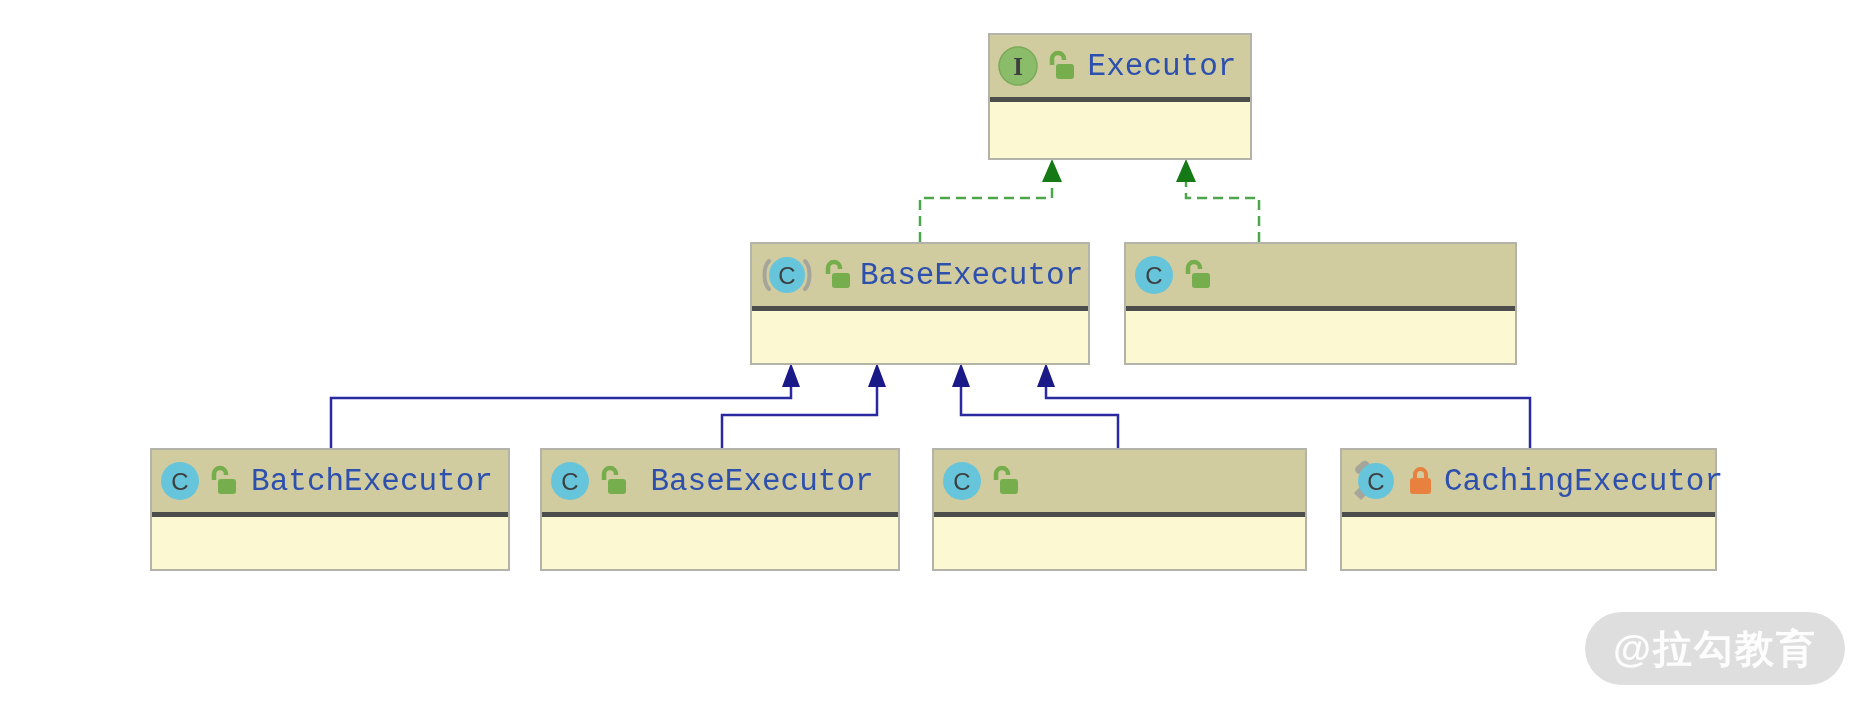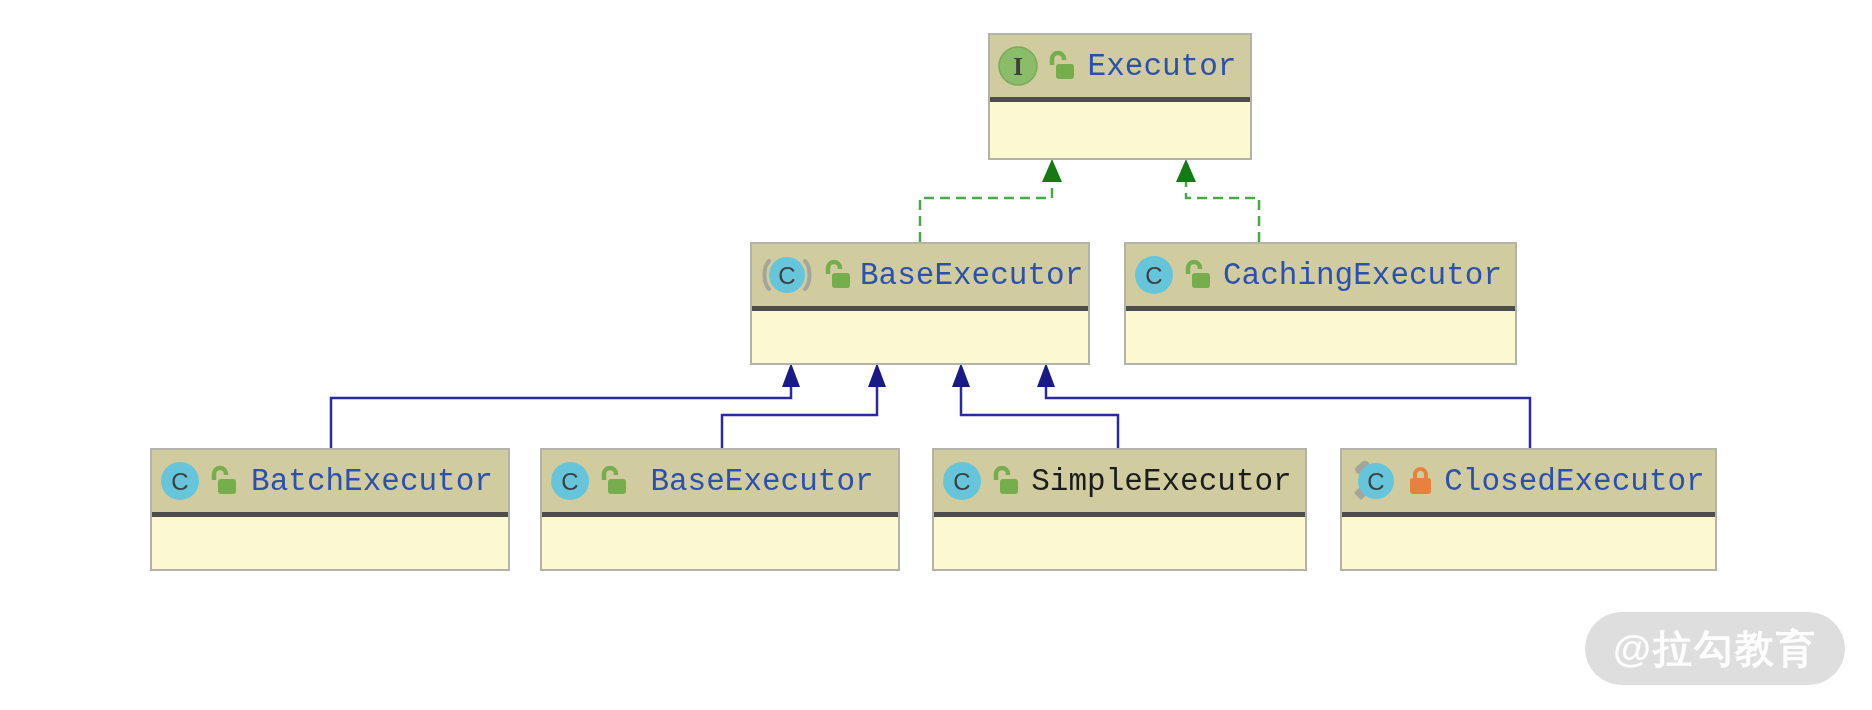--- a/index.html
+++ b/index.html
@@ -94,21 +94,20 @@
 <div class="node" style="left:1124px;top:242px;width:393px;height:123px;">
   <div class="node-header">
     <svg class="icn" width="40" height="40" viewBox="0 0 40 40">
       <circle cx="20" cy="20" r="19" fill="#66c5da"></circle>
       <text x="20" y="29" text-anchor="middle" font-family="Liberation Sans, DejaVu Sans, sans-serif" font-size="24" fill="#3e4040">C</text>
     </svg>
     <svg class="icn" width="30" height="32" viewBox="0 0 30 32">
       <path d="M6 15 V9 a6 6 0 0 1 12 0 v1" fill="none" stroke="#76ad4d" stroke-width="4.5"></path>
       <rect x="10" y="14" width="18" height="15" rx="3" fill="#76ad4d"></rect>
     </svg>
-    <span class="node-label">CachingExecutor</span>
   </div>
   <div class="node-sep"></div>
   <div class="node-body"></div>
 </div>
 
 <div class="node" style="left:150px;top:448px;width:360px;height:123px;">
   <div class="node-header">
     <svg class="icn" width="40" height="40" viewBox="0 0 40 40">
       <circle cx="20" cy="20" r="19" fill="#66c5da"></circle>
       <text x="20" y="29" text-anchor="middle" font-family="Liberation Sans, DejaVu Sans, sans-serif" font-size="24" fill="#3e4040">C</text>
@@ -142,39 +141,38 @@
 <div class="node selected" style="left:932px;top:448px;width:375px;height:123px;">
   <div class="node-header">
     <svg class="icn" width="40" height="40" viewBox="0 0 40 40">
       <circle cx="20" cy="20" r="19" fill="#66c5da"></circle>
       <text x="20" y="29" text-anchor="middle" font-family="Liberation Sans, DejaVu Sans, sans-serif" font-size="24" fill="#3e4040">C</text>
     </svg>
     <svg class="icn" width="30" height="32" viewBox="0 0 30 32">
       <path d="M6 15 V9 a6 6 0 0 1 12 0 v1" fill="none" stroke="#76ad4d" stroke-width="4.5"></path>
       <rect x="10" y="14" width="18" height="15" rx="3" fill="#76ad4d"></rect>
     </svg>
-    <span class="node-label">SimpleExecutor</span>
   </div>
   <div class="node-sep"></div>
   <div class="node-body"></div>
 </div>
 
 <div class="node" style="left:1340px;top:448px;width:377px;height:123px;">
   <div class="node-header">
     <svg class="icn" width="48" height="46" viewBox="0 0 48 46">
       <rect x="4" y="5" width="16" height="9" rx="4.5" fill="#a5a59b" transform="rotate(-40 12 9)"></rect>
       <rect x="6" y="30" width="10" height="10" fill="#a5a59b" transform="rotate(45 11 35)"></rect>
       <circle cx="26" cy="23" r="18" fill="#66c5da"></circle>
       <text x="26" y="32" text-anchor="middle" font-family="Liberation Sans, DejaVu Sans, sans-serif" font-size="24" fill="#3e4040">C</text>
     </svg>
     <svg class="icn" width="30" height="32" viewBox="0 0 30 32">
       <path d="M9 14 V9.5 a5.5 5.5 0 0 1 11 0 V14" fill="none" stroke="#e8803f" stroke-width="4"></path>
       <rect x="4" y="13" width="21" height="16" rx="3" fill="#e8803f"></rect>
     </svg>
-    <span class="node-label">ClosedExecutor</span>
+    <span class="node-label">CachingExecutor</span>
   </div>
   <div class="node-sep"></div>
   <div class="node-body"></div>
 </div>
 
 <div class="watermark">
   <span>@拉勾教育</span>
 </div>
 
 </body></html>

